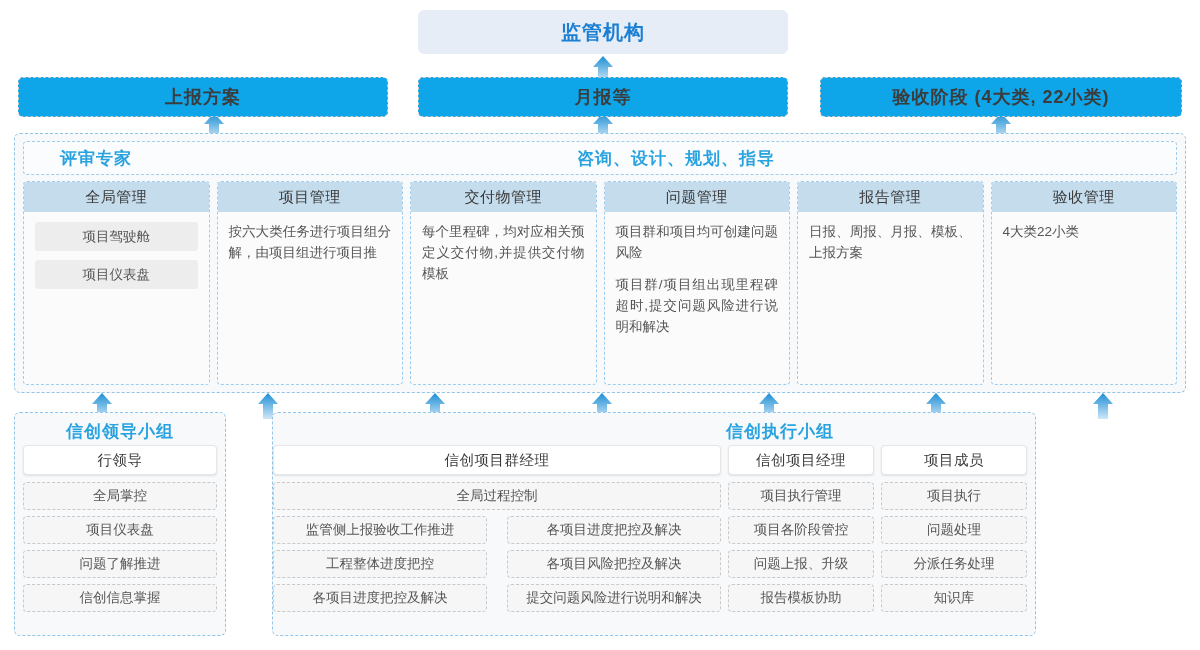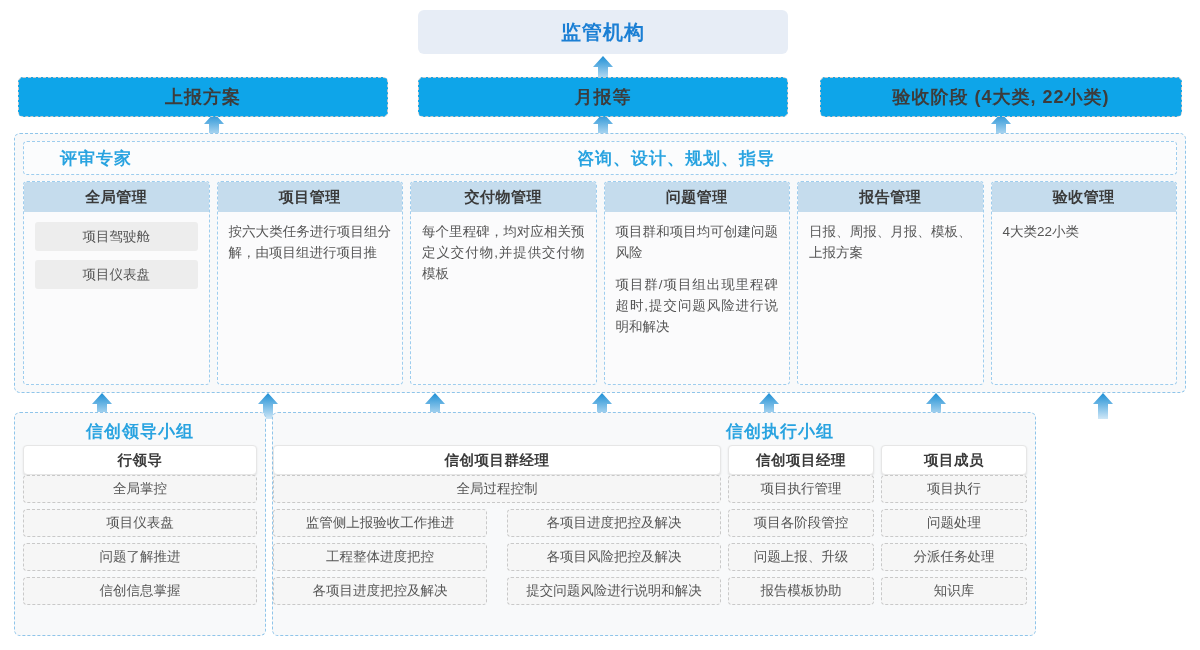--- a/index.html
+++ b/index.html
@@ -61,58 +61,58 @@
   }
   .card{
     flex:1 1 0;
     border:1px dashed #9ecdee;border-radius:4px;background:#fbfbfc;
     box-sizing:border-box;overflow:hidden;
     display:flex;flex-direction:column;
   }
   .card-head{
     background:#c5dced;height:30px;flex:0 0 30px;
     display:flex;align-items:center;justify-content:center;
-    font-size:15px;font-weight:bold;color:#3a3a3a;letter-spacing:.5px;
+    font-size:15px;font-weight:normal;color:#3a3a3a;letter-spacing:.5px;
   }
   .card-body{flex:1;padding:10px 11px 6px 11px;}
   .card-body p{
     margin:0 0 11px 0;font-size:13.5px;line-height:1.55;color:#555;
     text-align:justify;text-justify:inter-ideograph;
   }
   .card-body p:last-child{margin-bottom:0;}
   .pill{
     background:#ededed;border-radius:3px;height:29px;margin-bottom:9px;
     display:flex;align-items:center;justify-content:center;
     font-size:13.5px;color:#555;
   }
 
   
   .bot-left{
-    position:absolute;left:14px;top:412px;width:252px;height:224px;
+    position:absolute;left:14px;top:412px;width:212px;height:224px;
     border:1px dashed #8fc5ea;border-radius:6px;background:#f8f9fa;
     box-sizing:border-box;padding:6px 8px 8px 8px;
   }
   .bot-right{
     position:absolute;left:272px;top:412px;width:764px;height:224px;
     border:1px dashed #8fc5ea;border-radius:6px;background:#f8f9fa;
     box-sizing:border-box;padding:6px 8px 8px 0;
   }
   .group-title{
     font-size:17px;font-weight:bold;color:#29a3e0;letter-spacing:1px;
     text-align:center;height:26px;line-height:26px;
   }
   .bot-right .group-title{margin-left:260px;}
 
   .subcol-wrap{display:flex;gap:7px;height:186px;}
   .subcol{display:flex;flex-direction:column;}
   .role-head{
     background:#ffffff;border:1px solid #e6e6e6;border-radius:4px;
-    height:28px;flex:0 0 28px;
-    display:flex;align-items:center;justify-content:center;
-    font-size:14.5px;font-weight:bold;color:#3a3a3a;letter-spacing:.5px;
+    height:28px;flex:0 0 28px;margin-bottom:7px;
+    display:flex;align-items:center;justify-content:center;
+    font-size:14.5px;font-weight:normal;color:#3a3a3a;letter-spacing:.5px;
     box-shadow:0 1px 2px rgba(0,0,0,.10);
   }
   .task{
     border:1px dashed #c9c9c9;border-radius:4px;background:#f6f6f6;
     height:28px;margin-bottom:6px;
     display:flex;align-items:center;justify-content:center;
     font-size:13.5px;color:#555;box-sizing:border-box;
   }
   .task:last-child{margin-bottom:0;}
   .wide-task{

